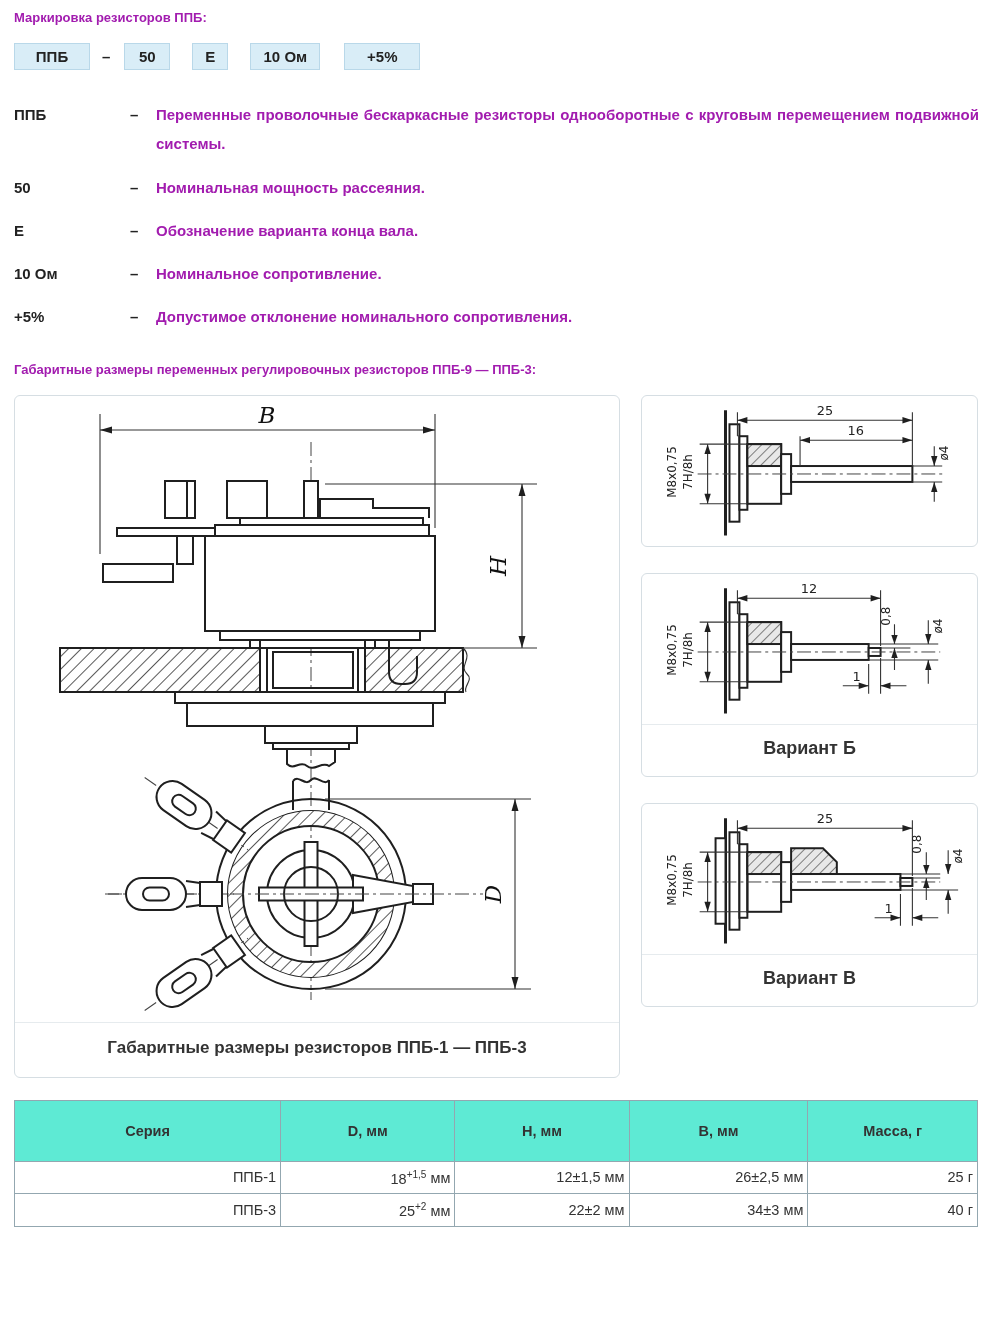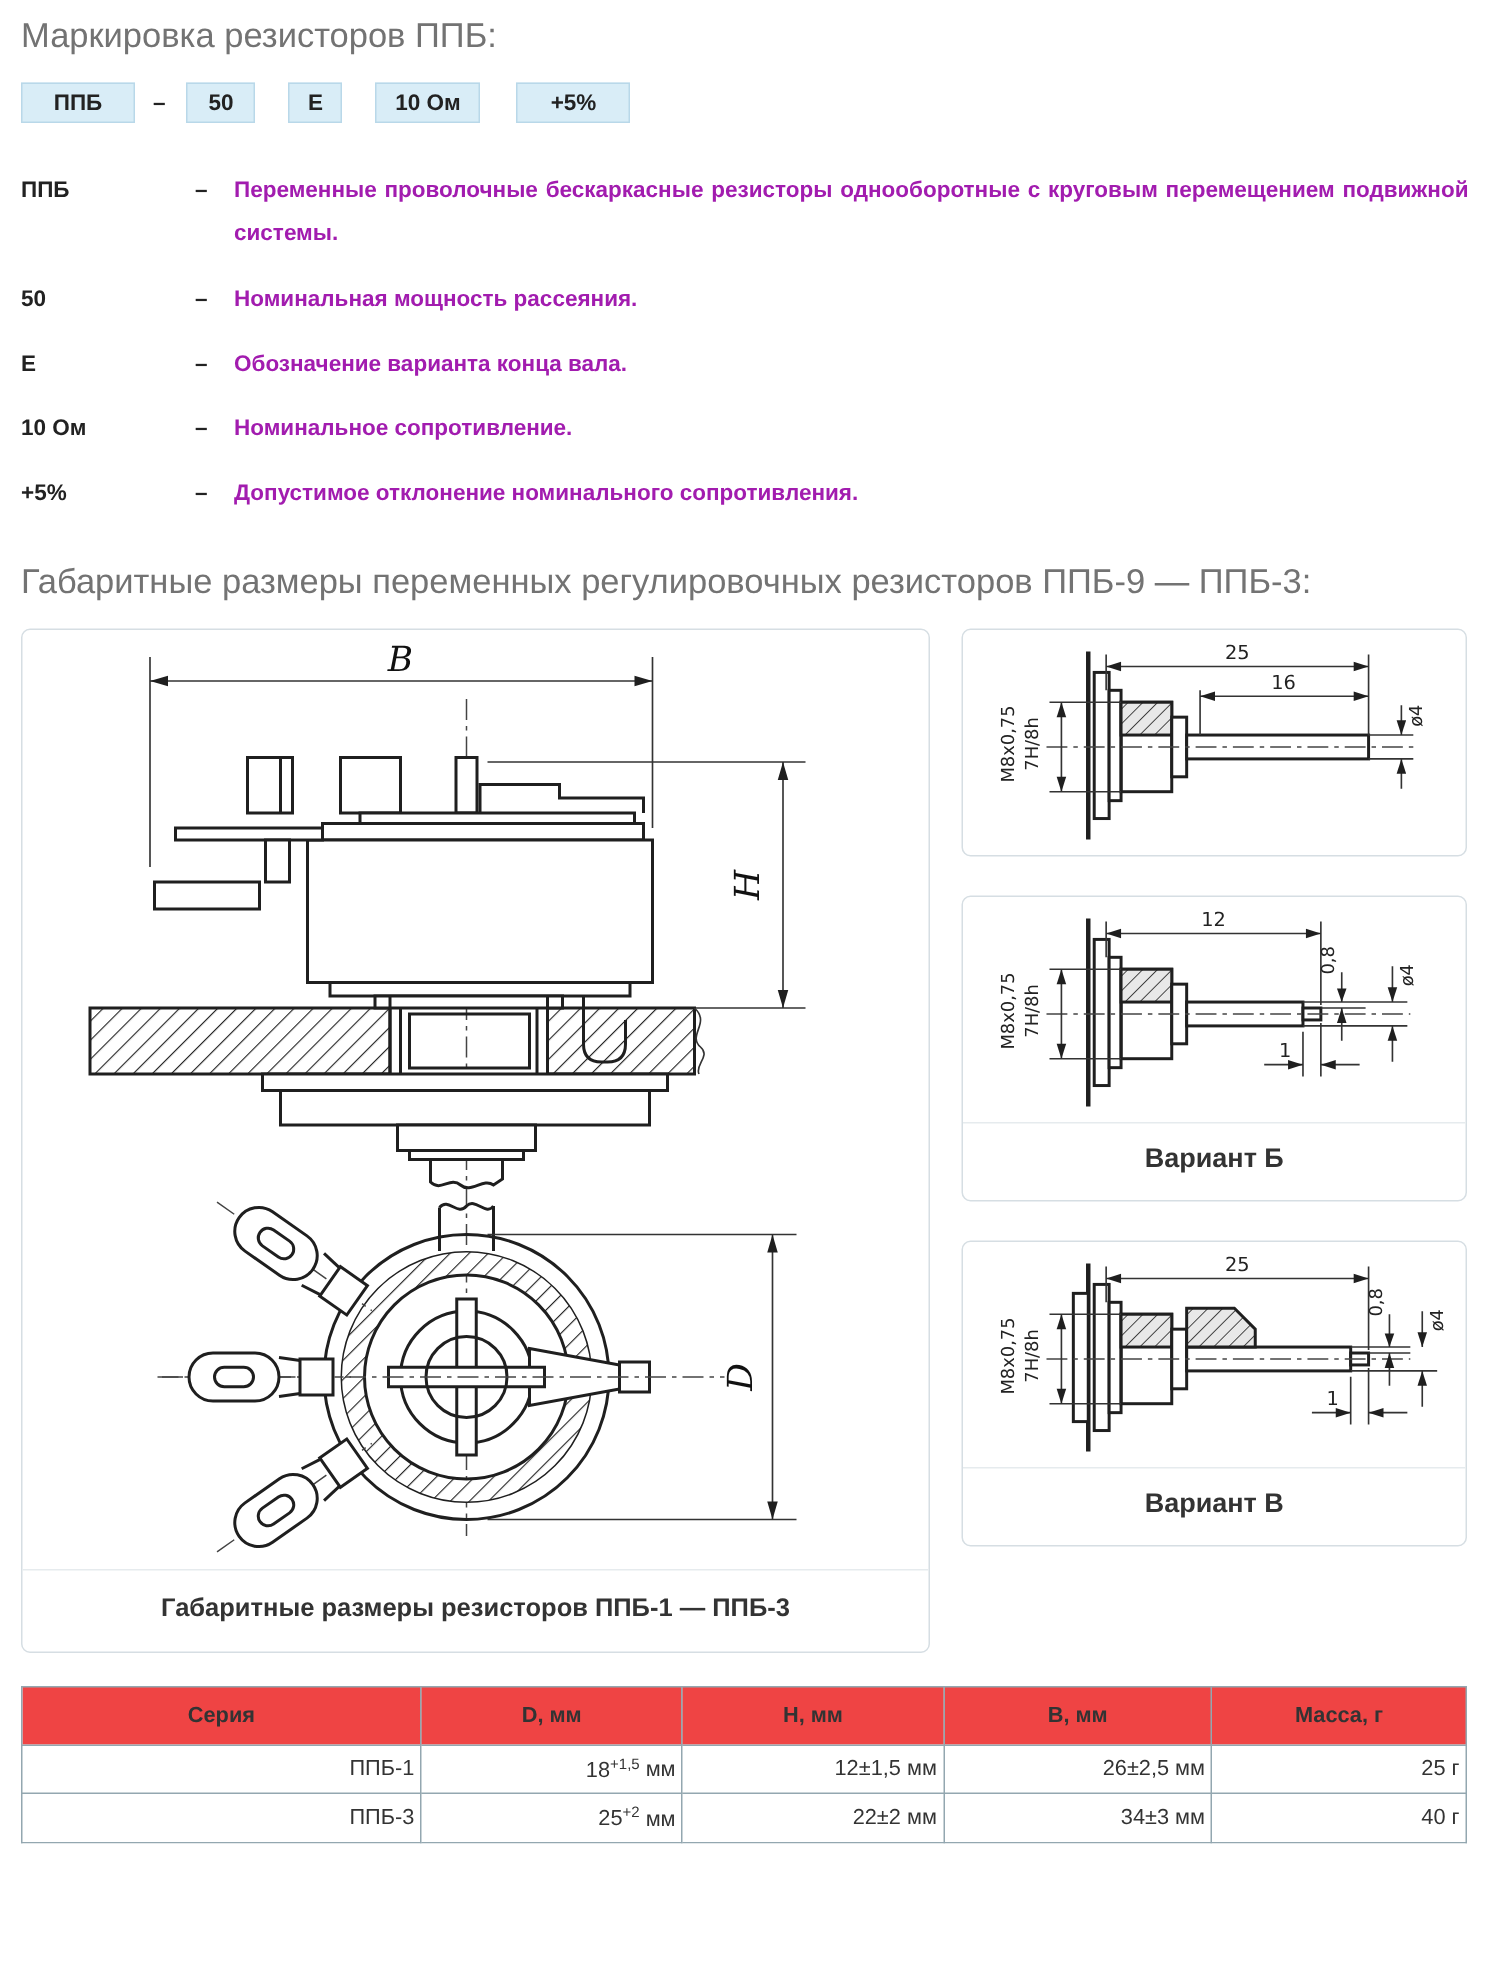--- a/index.html
+++ b/index.html
@@ -1,19 +1,19 @@
 <!DOCTYPE html>
 <html><head>
 <meta charset="utf-8">
 <style>
   html,body { margin:0; padding:0; background:#ffffff; }
   body { width:993px; font-family:"Liberation Sans", sans-serif; color:#2b2b2b; }
   .content { padding:4px 14px 0 14px; }
 
-  .sec-title { color:#737373; font-size:23px; font-weight:normal; margin:6px 0 18px 0; }
+  .sec-title { color:#a21caf; font-size:13px; font-weight:bold; margin:6px 0 18px 0; }
 
   
   .mrow { display:flex; align-items:center; margin:0 0 30px 0; }
   .mbox { background:#d9edf7; border:1px solid #b9d8e9; font-weight:bold; font-size:15px;
           color:#222; text-align:center; padding:4px 0; }
   .mb0 { width:74px; } .mb1 { width:44px; margin-left:14px; } .mb2 { width:34px; margin-left:22px; }
   .mb3 { width:68px; margin-left:22px; } .mb4 { width:74px; margin-left:24px; }
   .msep { font-weight:bold; font-size:15px; margin-left:12px; color:#222; }
 
   
@@ -40,22 +40,22 @@
   .thin{ stroke:#333; stroke-width:1.1; fill:none; }
   .cl  { stroke:#444; stroke-width:1; fill:none; stroke-dasharray:14 4 3 4; }
   .arr { fill:#1f1f1f; stroke:none; }
   .dimtxt { font-family:"DejaVu Sans",sans-serif; font-size:13px; fill:#222; }
   .ttxt   { font-family:"DejaVu Sans",sans-serif; font-size:12px; fill:#222; }
   .dimlbl { font-family:"DejaVu Serif",serif; font-style:italic; font-size:23px; fill:#111; }
   .pl { stroke:#1f1f1f; stroke-width:3; }
 
   
   table.spec { border-collapse:collapse; width:964px; margin-top:22px; table-layout:fixed; }
-  table.spec th { background:#ef4444; border:1px solid #93a7b0; font-size:14.5px; font-weight:bold;
-                  color:#333; padding:11px 4px; }
+  table.spec th { background:#5eead4; border:1px solid #93a7b0; font-size:14.5px; font-weight:bold;
+                  color:#333; padding:22px 4px; }
   table.spec td { border:1px solid #93a7b0; font-size:14.5px; color:#333; text-align:right; padding:7px 4px; }
   table.spec sup { font-size:10px; }
   .cw0 { width:28%; } .cw1 { width:18%; } .cw2 { width:18%; } .cw3 { width:18.5%; } .cw4 { width:17.5%; }
   .d-unit { margin-left:4px; }
 </style>
 </head>
 <body>
 
 <div class="content">
 

